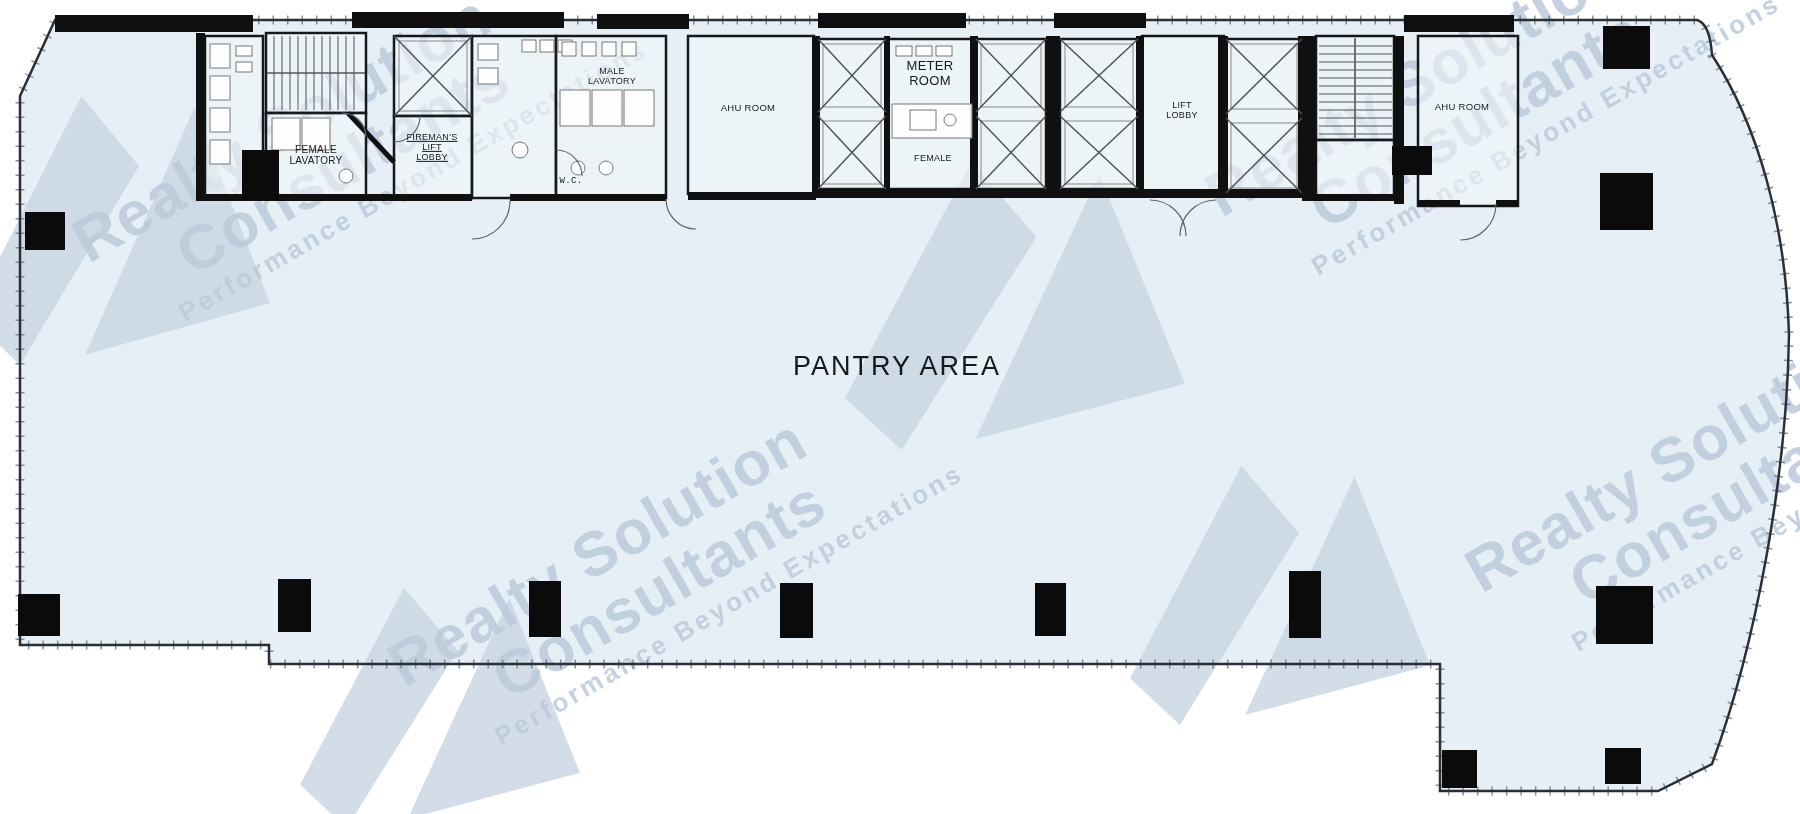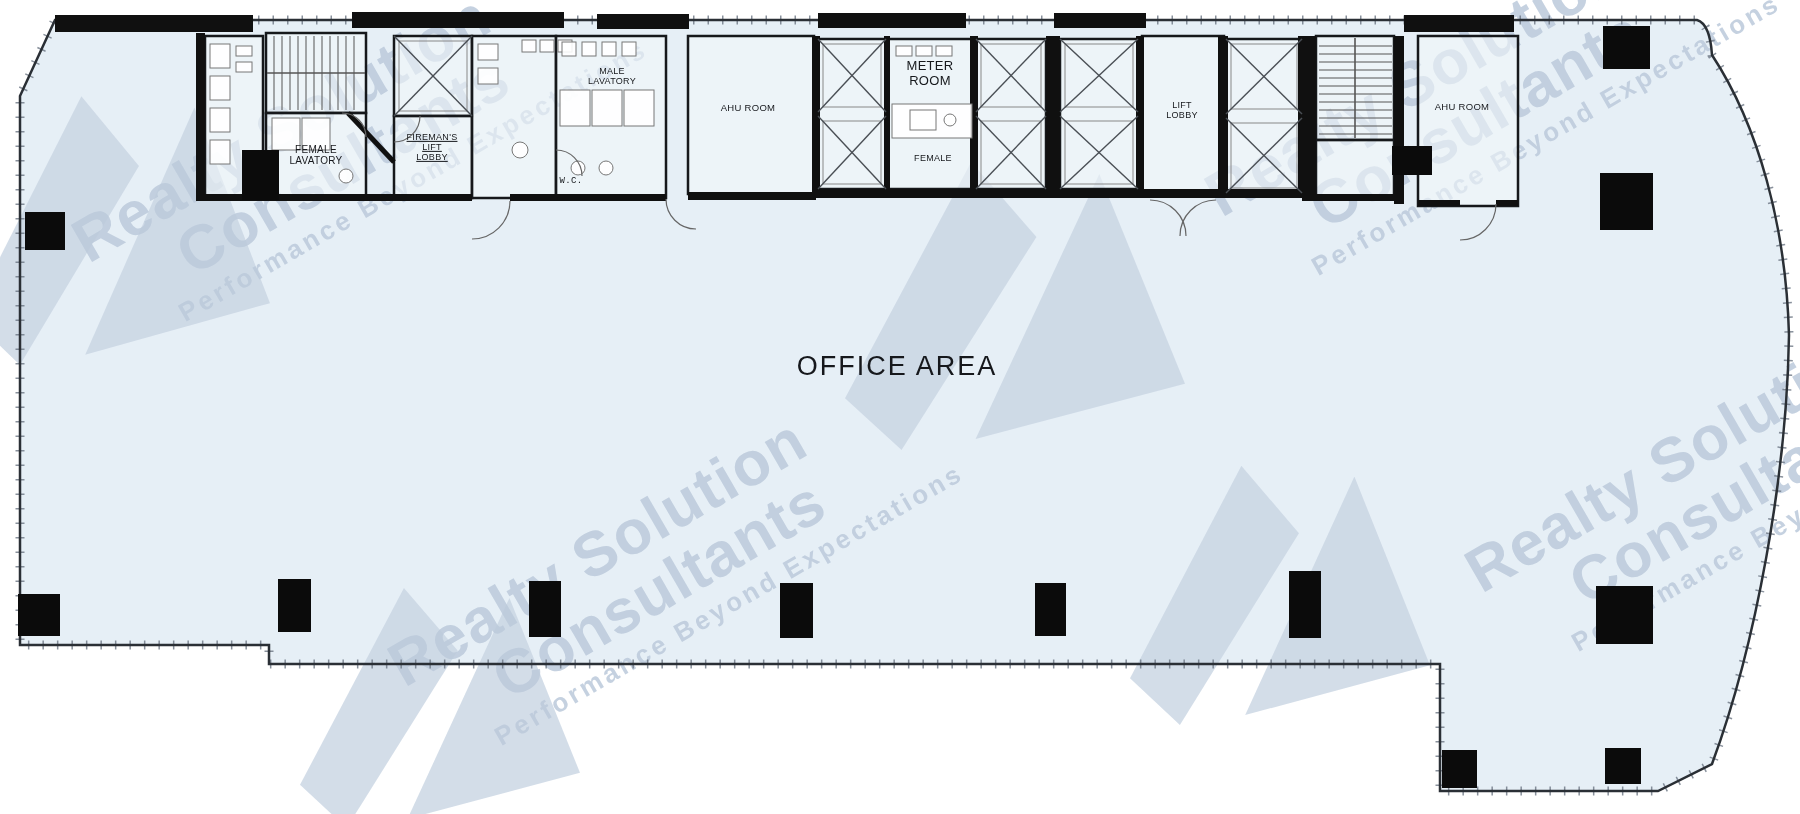--- a/index.html
+++ b/index.html
@@ -261,21 +261,21 @@
       <rect x="1600" y="173" width="53" height="57"></rect>
       <rect x="1603" y="26" width="47" height="43"></rect>
       <rect x="1442" y="750" width="35" height="38"></rect>
       <rect x="1605" y="748" width="36" height="36"></rect>
       <rect x="242" y="150" width="37" height="50"></rect>
       <rect x="1392" y="146" width="40" height="29"></rect>
     </g>
   </svg>
 
   <div id="label-layer" class="layer">
-      <div class="room-label" style="left: 897px; top: 366px; font-size: 27px; letter-spacing: 2px; color: rgb(22, 24, 28);">OFFICE AREA</div>
+      <div class="room-label" style="left: 897px; top: 366px; font-size: 27px; letter-spacing: 2px; color: rgb(22, 24, 28);">PANTRY AREA</div>
       <div class="room-label" style="left: 316px; top: 155px; font-size: 10px; color: rgb(22, 24, 28);">FEMALE
 LAVATORY</div>
       <div class="room-label" style="left: 432px; top: 147px; font-size: 9px; color: rgb(22, 24, 28); text-decoration: underline;">FIREMAN'S
 LIFT
 LOBBY</div>
       <div class="room-label" style="left: 612px; top: 76px; font-size: 9px; color: rgb(22, 24, 28);">MALE
 LAVATORY</div>
       <div class="room-label" style="left: 571px; top: 181px; font-size: 9px; color: rgb(22, 24, 28); font-family: Liberation Mono, monospace;">W.C.</div>
       <div class="room-label" style="left: 748px; top: 108px; font-size: 9.5px; color: rgb(22, 24, 28);">AHU ROOM</div>
       <div class="room-label" style="left: 930px; top: 74px; font-size: 13px; color: rgb(22, 24, 28);">METER

